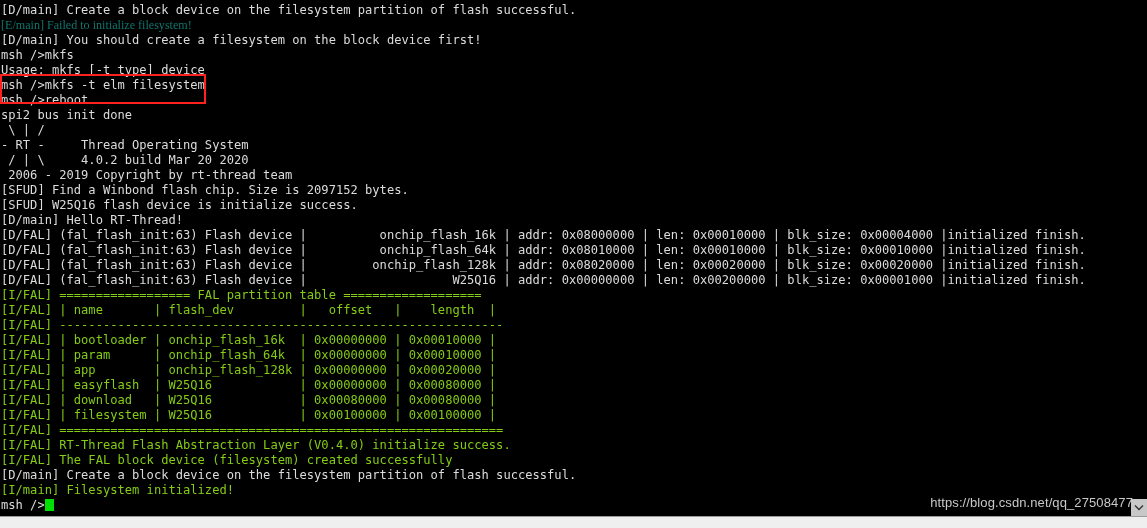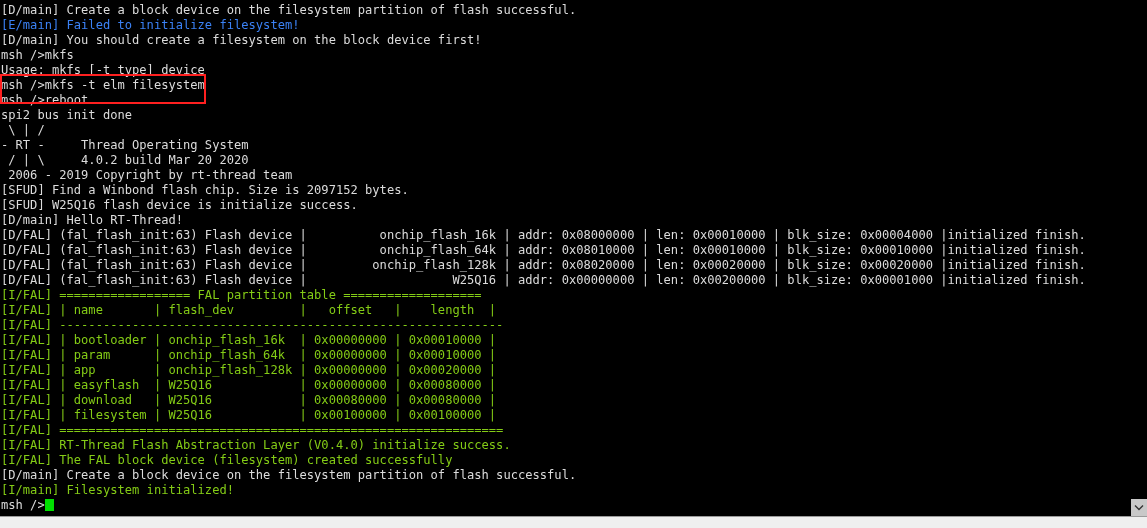--- a/index.html
+++ b/index.html
@@ -33,21 +33,21 @@
     letter-spacing: 0px;
     white-space: pre;
     color: #d0d0d0;
   }
   .line {
     height: 15px;
     white-space: pre;
     padding-left: 1px;
   }
   .c-white  { color: #dcdcdc; }
-  .c-red    { color: #3b82f6; }
+  .c-red    { color: #0f766e; font-family: Liberation Serif, serif; }
   .c-green  { color: #84cc16; }
 
   
   #highlight-box {
     position: absolute;
     left: 0px;
     top: 74px;
     width: 206px;
     height: 30px;
     border: 2px solid #ff2020;
@@ -103,20 +103,21 @@
 </style>
 </head>
 <body>
 
 <div id="terminal">
 
   <div id="console"><div class="line c-white">[D/main] Create a block device on the filesystem partition of flash successful.</div><div class="line c-red">[E/main] Failed to initialize filesystem!</div><div class="line c-white">[D/main] You should create a filesystem on the block device first!</div><div class="line c-white">msh /&gt;mkfs</div><div class="line c-white">Usage: mkfs [-t type] device</div><div class="line c-white">msh /&gt;mkfs -t elm filesystem</div><div class="line c-white">msh /&gt;reboot</div><div class="line c-white">spi2 bus init done</div><div class="line c-white"> \ | /</div><div class="line c-white">- RT -     Thread Operating System</div><div class="line c-white"> / | \     4.0.2 build Mar 20 2020</div><div class="line c-white"> 2006 - 2019 Copyright by rt-thread team</div><div class="line c-white">[SFUD] Find a Winbond flash chip. Size is 2097152 bytes.</div><div class="line c-white">[SFUD] W25Q16 flash device is initialize success.</div><div class="line c-white">[D/main] Hello RT-Thread!</div><div class="line c-white">[D/FAL] (fal_flash_init:63) Flash device |          onchip_flash_16k | addr: 0x08000000 | len: 0x00010000 | blk_size: 0x00004000 |initialized finish.</div><div class="line c-white">[D/FAL] (fal_flash_init:63) Flash device |          onchip_flash_64k | addr: 0x08010000 | len: 0x00010000 | blk_size: 0x00010000 |initialized finish.</div><div class="line c-white">[D/FAL] (fal_flash_init:63) Flash device |         onchip_flash_128k | addr: 0x08020000 | len: 0x00020000 | blk_size: 0x00020000 |initialized finish.</div><div class="line c-white">[D/FAL] (fal_flash_init:63) Flash device |                    W25Q16 | addr: 0x00000000 | len: 0x00200000 | blk_size: 0x00001000 |initialized finish.</div><div class="line c-green">[I/FAL] ================== FAL partition table ===================</div><div class="line c-green">[I/FAL] | name       | flash_dev         |   offset   |    length  |</div><div class="line c-green">[I/FAL] -------------------------------------------------------------</div><div class="line c-green">[I/FAL] | bootloader | onchip_flash_16k  | 0x00000000 | 0x00010000 |</div><div class="line c-green">[I/FAL] | param      | onchip_flash_64k  | 0x00000000 | 0x00010000 |</div><div class="line c-green">[I/FAL] | app        | onchip_flash_128k | 0x00000000 | 0x00020000 |</div><div class="line c-green">[I/FAL] | easyflash  | W25Q16            | 0x00000000 | 0x00080000 |</div><div class="line c-green">[I/FAL] | download   | W25Q16            | 0x00080000 | 0x00080000 |</div><div class="line c-green">[I/FAL] | filesystem | W25Q16            | 0x00100000 | 0x00100000 |</div><div class="line c-green">[I/FAL] =============================================================</div><div class="line c-green">[I/FAL] RT-Thread Flash Abstraction Layer (V0.4.0) initialize success.</div><div class="line c-green">[I/FAL] The FAL block device (filesystem) created successfully</div><div class="line c-white">[D/main] Create a block device on the filesystem partition of flash successful.</div><div class="line c-green">[I/main] Filesystem initialized!</div><div class="line c-white"><span>msh /&gt;</span><span class="cursor-block"></span></div></div>
 
   <div id="highlight-box"></div>
 
+  <div id="watermark">https://blog.csdn.net/qq_27508477</div>
 
   <div id="scroll-down-arrow">
     <span>
       <svg width="10" height="7" viewBox="0 0 10 7" aria-hidden="true">
         <path d="M1 1.5 L5 5.5 L9 1.5" stroke="#333333" stroke-width="1.4" fill="none"></path>
       </svg>
     </span>
   </div>
 
 </div>

